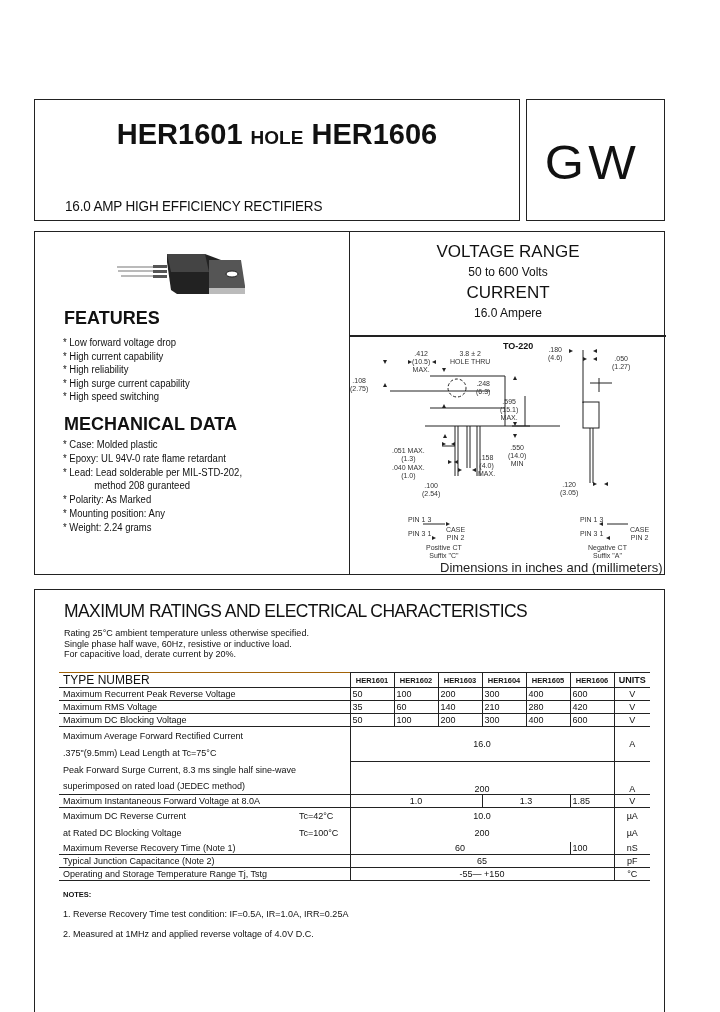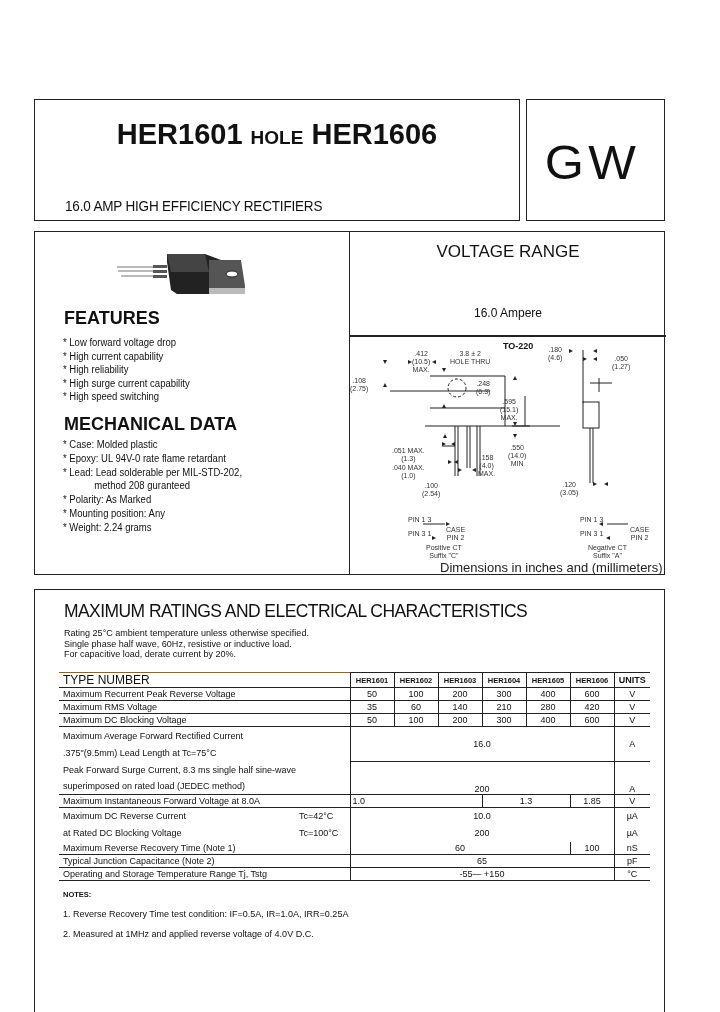--- a/index.html
+++ b/index.html
@@ -38,21 +38,21 @@
   .dim-note { position: absolute; left: 90px; top: 222px; font-size: 13px; color: #222; }
 
   
   .bot-box { left: 34px; top: 589px; width: 631px; height: 439px; }
   .big-title { position: absolute; left: 29px; top: 10px; font-size: 19px; letter-spacing: -0.6px; transform: scaleX(0.92); transform-origin: left; }
   .cond { position: absolute; left: 29px; top: 38px; font-size: 9.5px; line-height: 10.5px; transform: scaleX(0.95); transform-origin: left; }
 
   table.spec { position: absolute; left: 24px; top: 82px; width: 591px; border-collapse: collapse; font-size: 9px; }
   table.spec td, table.spec th { border-bottom: 1px solid #222; padding: 0 2px; height: 13px; font-weight: normal; }
   table.spec .lbl-col { width: 291px; border-right: 1px solid #222; text-align: left; padding-left: 4px; white-space: nowrap; }
-  table.spec .vcol { width: 44px; text-align: center; border-right: 1px solid #222; }
+  table.spec .vcol { width: 44px; border-right: 1px solid #222; }
   table.spec .ucol { width: 36px; text-align: center; }
   table.spec th.type { font-size: 12px; text-align: left; padding-left: 4px; border-right: 1px solid #222; border-top: 1px solid #a16207; }
   table.spec th.h { font-size: 7.5px; font-weight: bold; border-top: 1px solid #222; border-right: 1px solid #222; }
   table.spec th.units { font-size: 9px; font-weight: bold; border-top: 1px solid #222; }
   table.spec .nb { border-bottom: none; }
   .notes { position: absolute; left: 28px; top: 300px; font-size: 9px; line-height: 10px; }
   .notes .nh { font-weight: bold; font-size: 7.5px; margin-bottom: 9px; }
   .notes p { margin-bottom: 10px; }
 </style>
 </head>
@@ -102,20 +102,22 @@
     <li>* Case: Molded plastic</li>
     <li>* Epoxy: UL 94V-0 rate flame retardant</li>
     <li>* Lead: Lead solderable per MIL-STD-202,</li>
     <li class="indent">method 208 guranteed</li>
     <li>* Polarity: As Marked</li>
     <li>* Mounting position: Any</li>
     <li>* Weight: 2.24 grams</li>
   </ul>
 
   <div class="vr vr-h" style="top:10px;">VOLTAGE RANGE</div>
+  <div class="vr vr-s" style="top:33px;">50 to 600 Volts</div>
+  <div class="vr vr-h" style="top:51px;">CURRENT</div>
   <div class="vr vr-s" style="top:74px;">16.0 Ampere</div>
 
   <div class="diagram">
     <div class="to220">TO-220</div>
     <svg class="abs" style="left:0;top:0;" width="316" height="236">
       <g stroke="#222" stroke-width="1" fill="none">
 
         <line x1="80" y1="38" x2="155" y2="38"></line>
         <line x1="155" y1="38" x2="155" y2="88"></line>
         <line x1="80" y1="70" x2="155" y2="70"></line>
@@ -262,21 +264,21 @@
       <td class="lbl-col nb" style="height:17px;">Peak Forward Surge Current, 8.3 ms single half sine-wave</td>
       <td colspan="6" rowspan="2" style="text-align:center;vertical-align:bottom;border-right:1px solid #222;">200</td>
       <td class="ucol" rowspan="2" style="vertical-align:bottom;">A</td>
     </tr>
     <tr>
       <td class="lbl-col" style="height:16px;">superimposed on rated load (JEDEC method)</td>
     </tr>
 
     <tr>
       <td class="lbl-col">Maximum Instantaneous Forward Voltage at 8.0A</td>
-      <td colspan="3" style="border-right:1px solid #222;">1.0</td>
+      <td colspan="3" style="text-align:center;border-right:1px solid #222;">1.0</td>
       <td colspan="2" style="text-align:center;border-right:1px solid #222;">1.3</td>
       <td class="vcol">1.85</td>
       <td class="ucol">V</td>
     </tr>
 
     <tr>
       <td class="lbl-col nb" style="height:16px;"><span>Maximum DC Reverse Current</span><span style="position:absolute;left:240px;">Tc=42°C</span></td>
       <td colspan="6" class="nb" style="text-align:center;border-right:1px solid #222;">10.0</td>
       <td class="ucol nb">µA</td>
     </tr>

